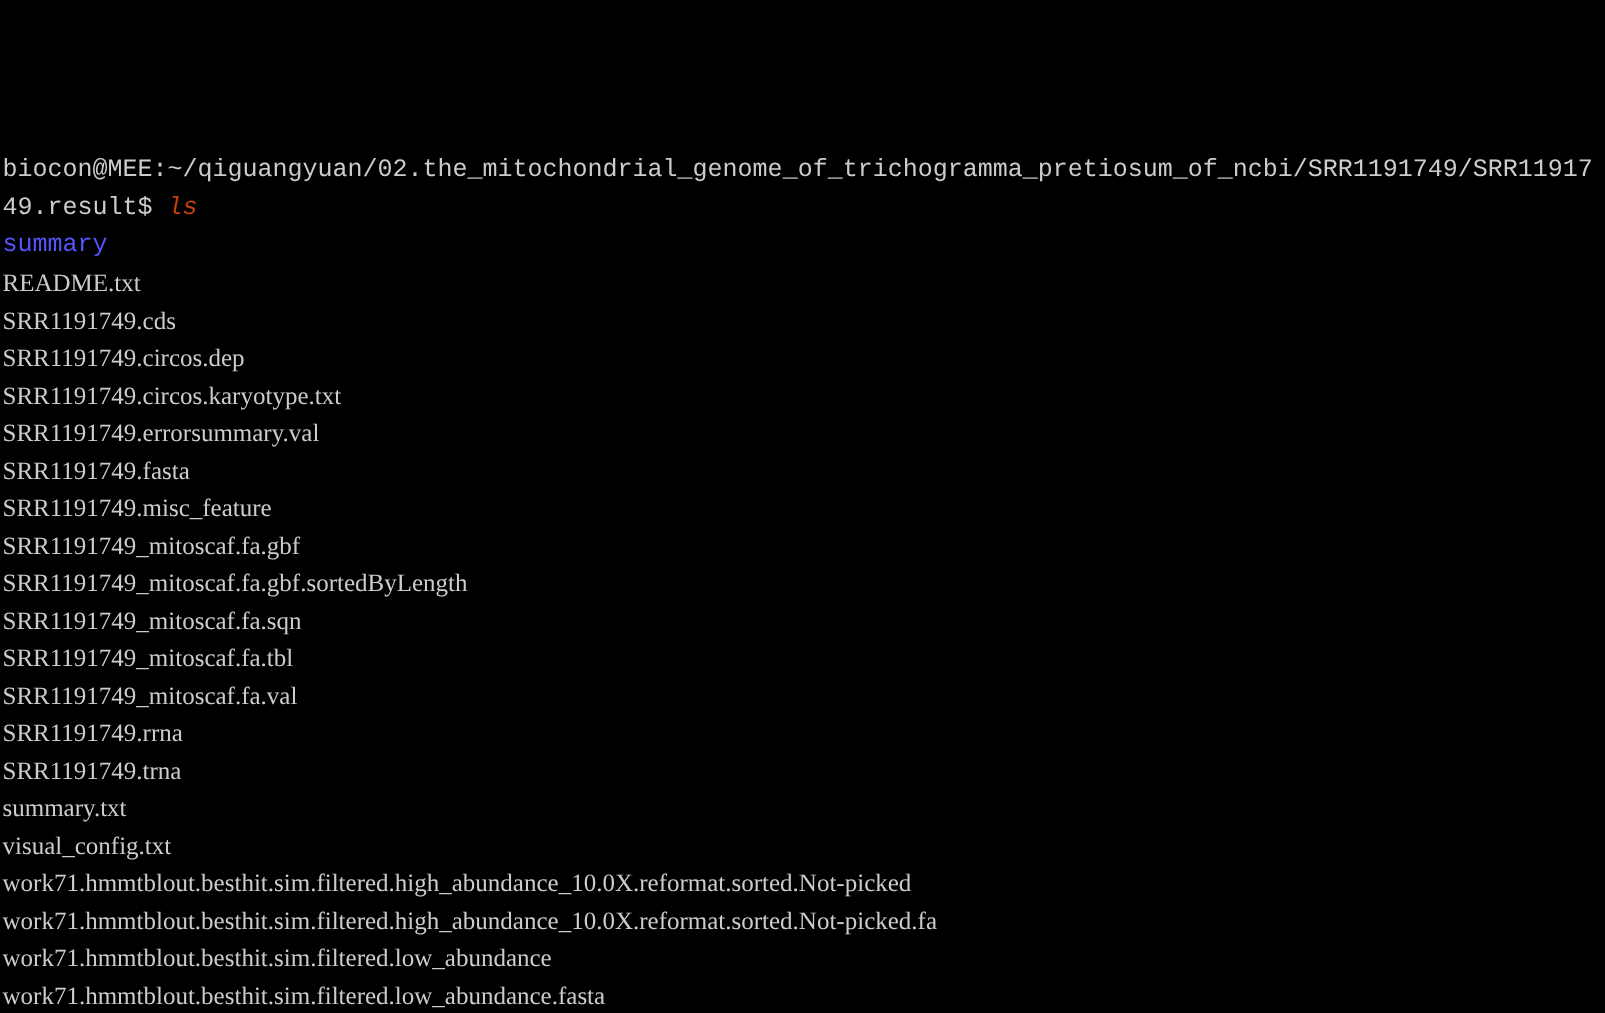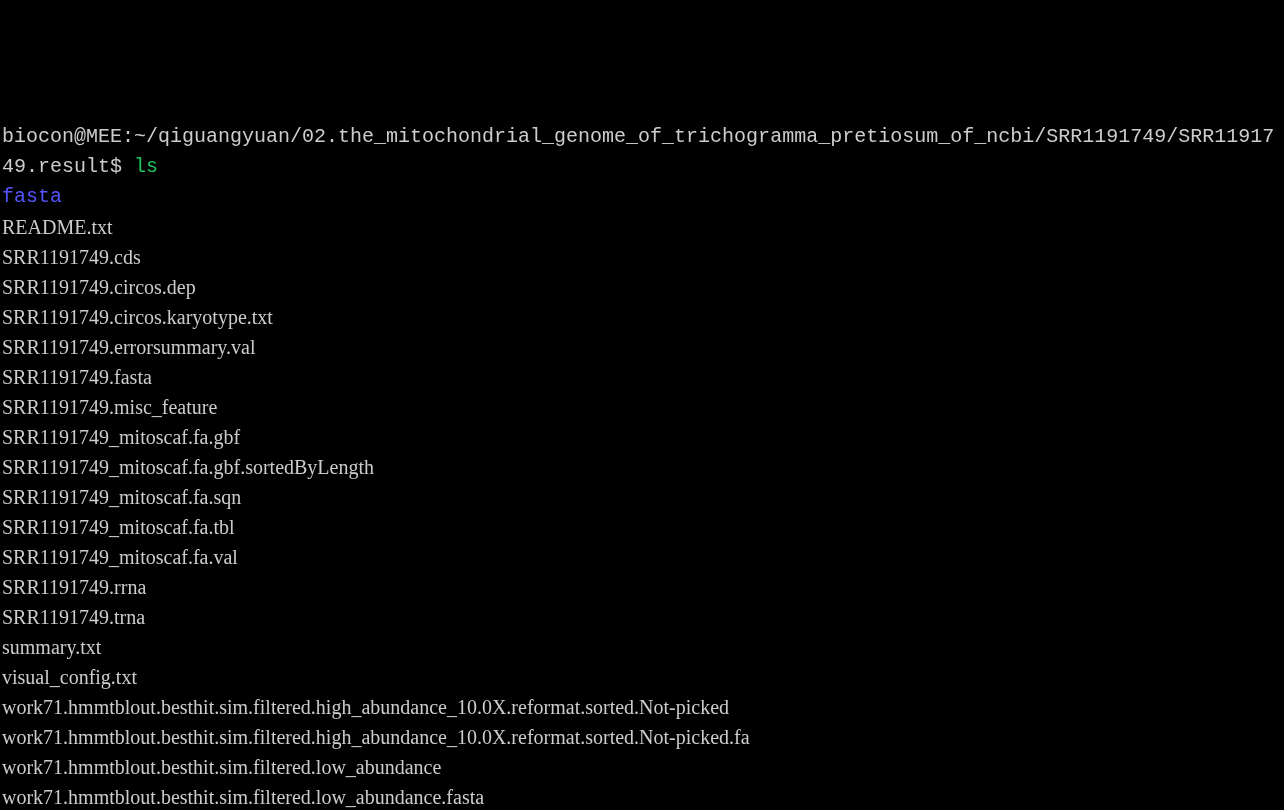--- a/index.html
+++ b/index.html
@@ -28,26 +28,27 @@
     }
     .directory {
       color: #5555ff;
     }
     .file {
       color: #cccccc;
       display: block;
       font-family: Liberation Serif, serif;
     }
     .command {
-      color: #22c55e;
+      color: #c2410c;
+      font-style: italic;
     }
   </style>
 </head>
 <body>
 
 
 
 <div class="terminal"><span class="prompt-line"><span>biocon@MEE:~/qiguangyuan/02.the_mitochondrial_genome_of_trichogramma_pretiosum_of_ncbi/SRR1191749/SRR1191749.result$ </span><span class="command">ls</span></span>
-<span class="directory">fasta</span>
+<span class="directory">summary</span>
 <span class="file">README.txt</span><span class="file">SRR1191749.cds</span><span class="file">SRR1191749.circos.dep</span><span class="file">SRR1191749.circos.karyotype.txt</span><span class="file">SRR1191749.errorsummary.val</span><span class="file">SRR1191749.fasta</span><span class="file">SRR1191749.misc_feature</span><span class="file">SRR1191749_mitoscaf.fa.gbf</span><span class="file">SRR1191749_mitoscaf.fa.gbf.sortedByLength</span><span class="file">SRR1191749_mitoscaf.fa.sqn</span><span class="file">SRR1191749_mitoscaf.fa.tbl</span><span class="file">SRR1191749_mitoscaf.fa.val</span><span class="file">SRR1191749.rrna</span><span class="file">SRR1191749.trna</span><span class="file">summary.txt</span><span class="file">visual_config.txt</span><span class="file">work71.hmmtblout.besthit.sim.filtered.high_abundance_10.0X.reformat.sorted.Not-picked</span><span class="file">work71.hmmtblout.besthit.sim.filtered.high_abundance_10.0X.reformat.sorted.Not-picked.fa</span><span class="file">work71.hmmtblout.besthit.sim.filtered.low_abundance</span><span class="file">work71.hmmtblout.besthit.sim.filtered.low_abundance.fasta</span></div>
 
 
 
 
 </body></html>

